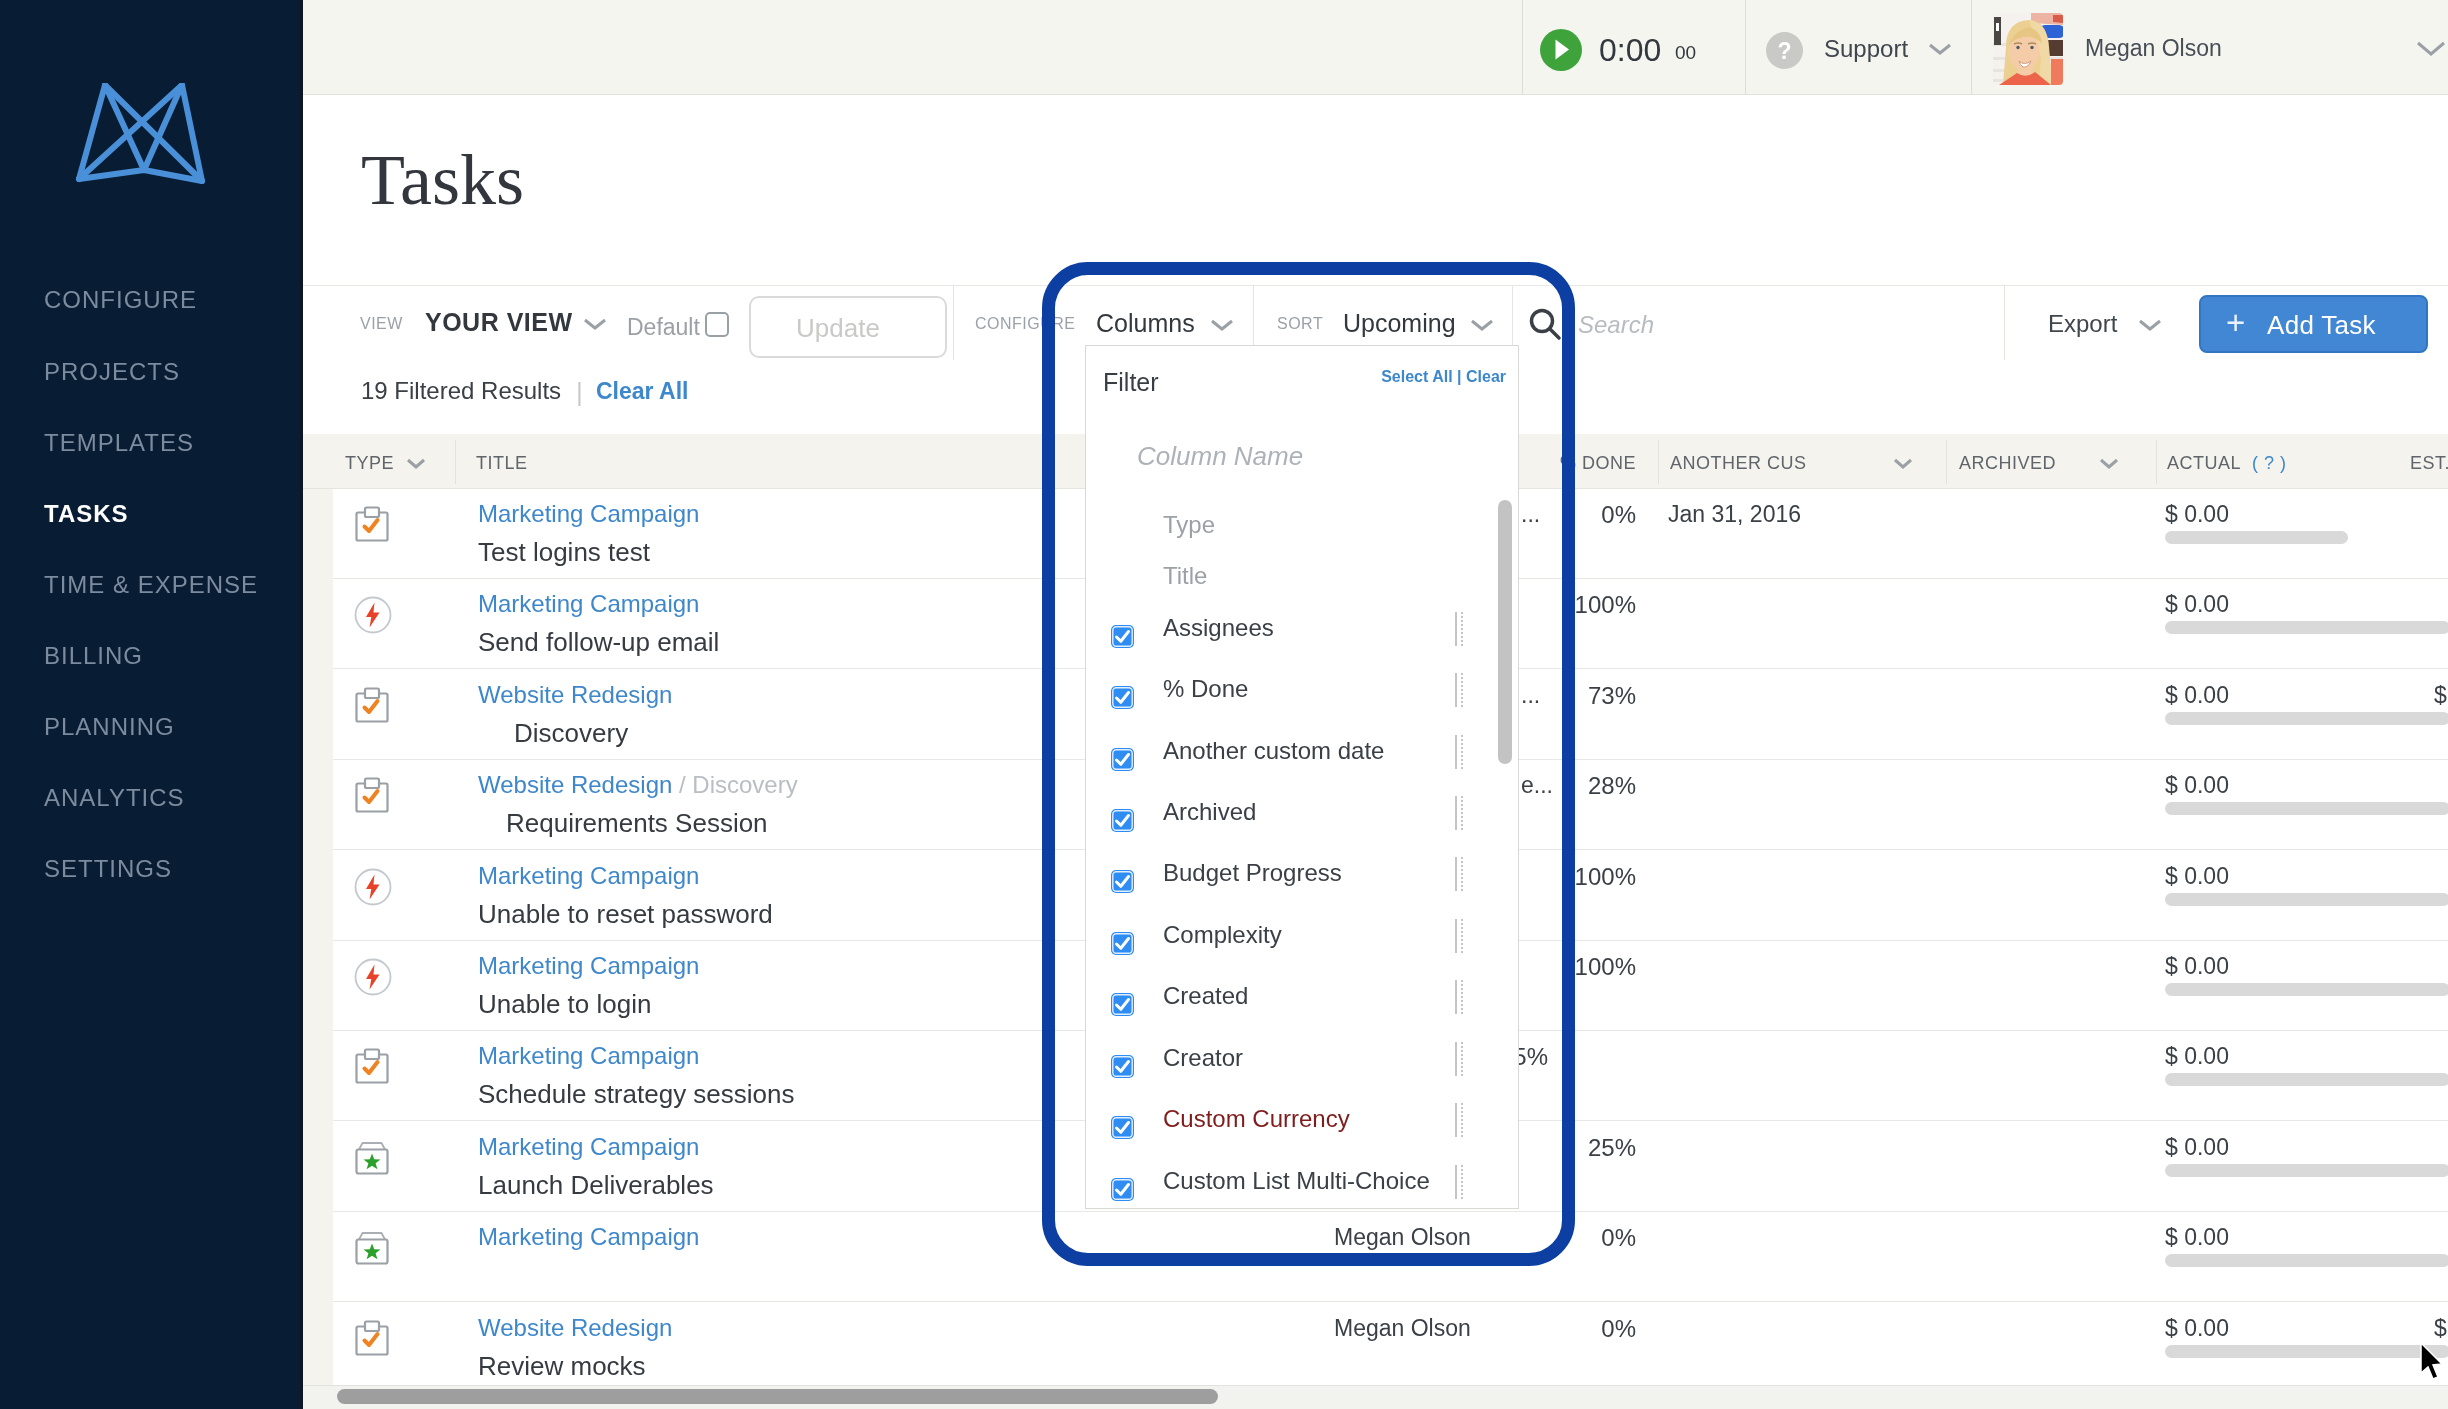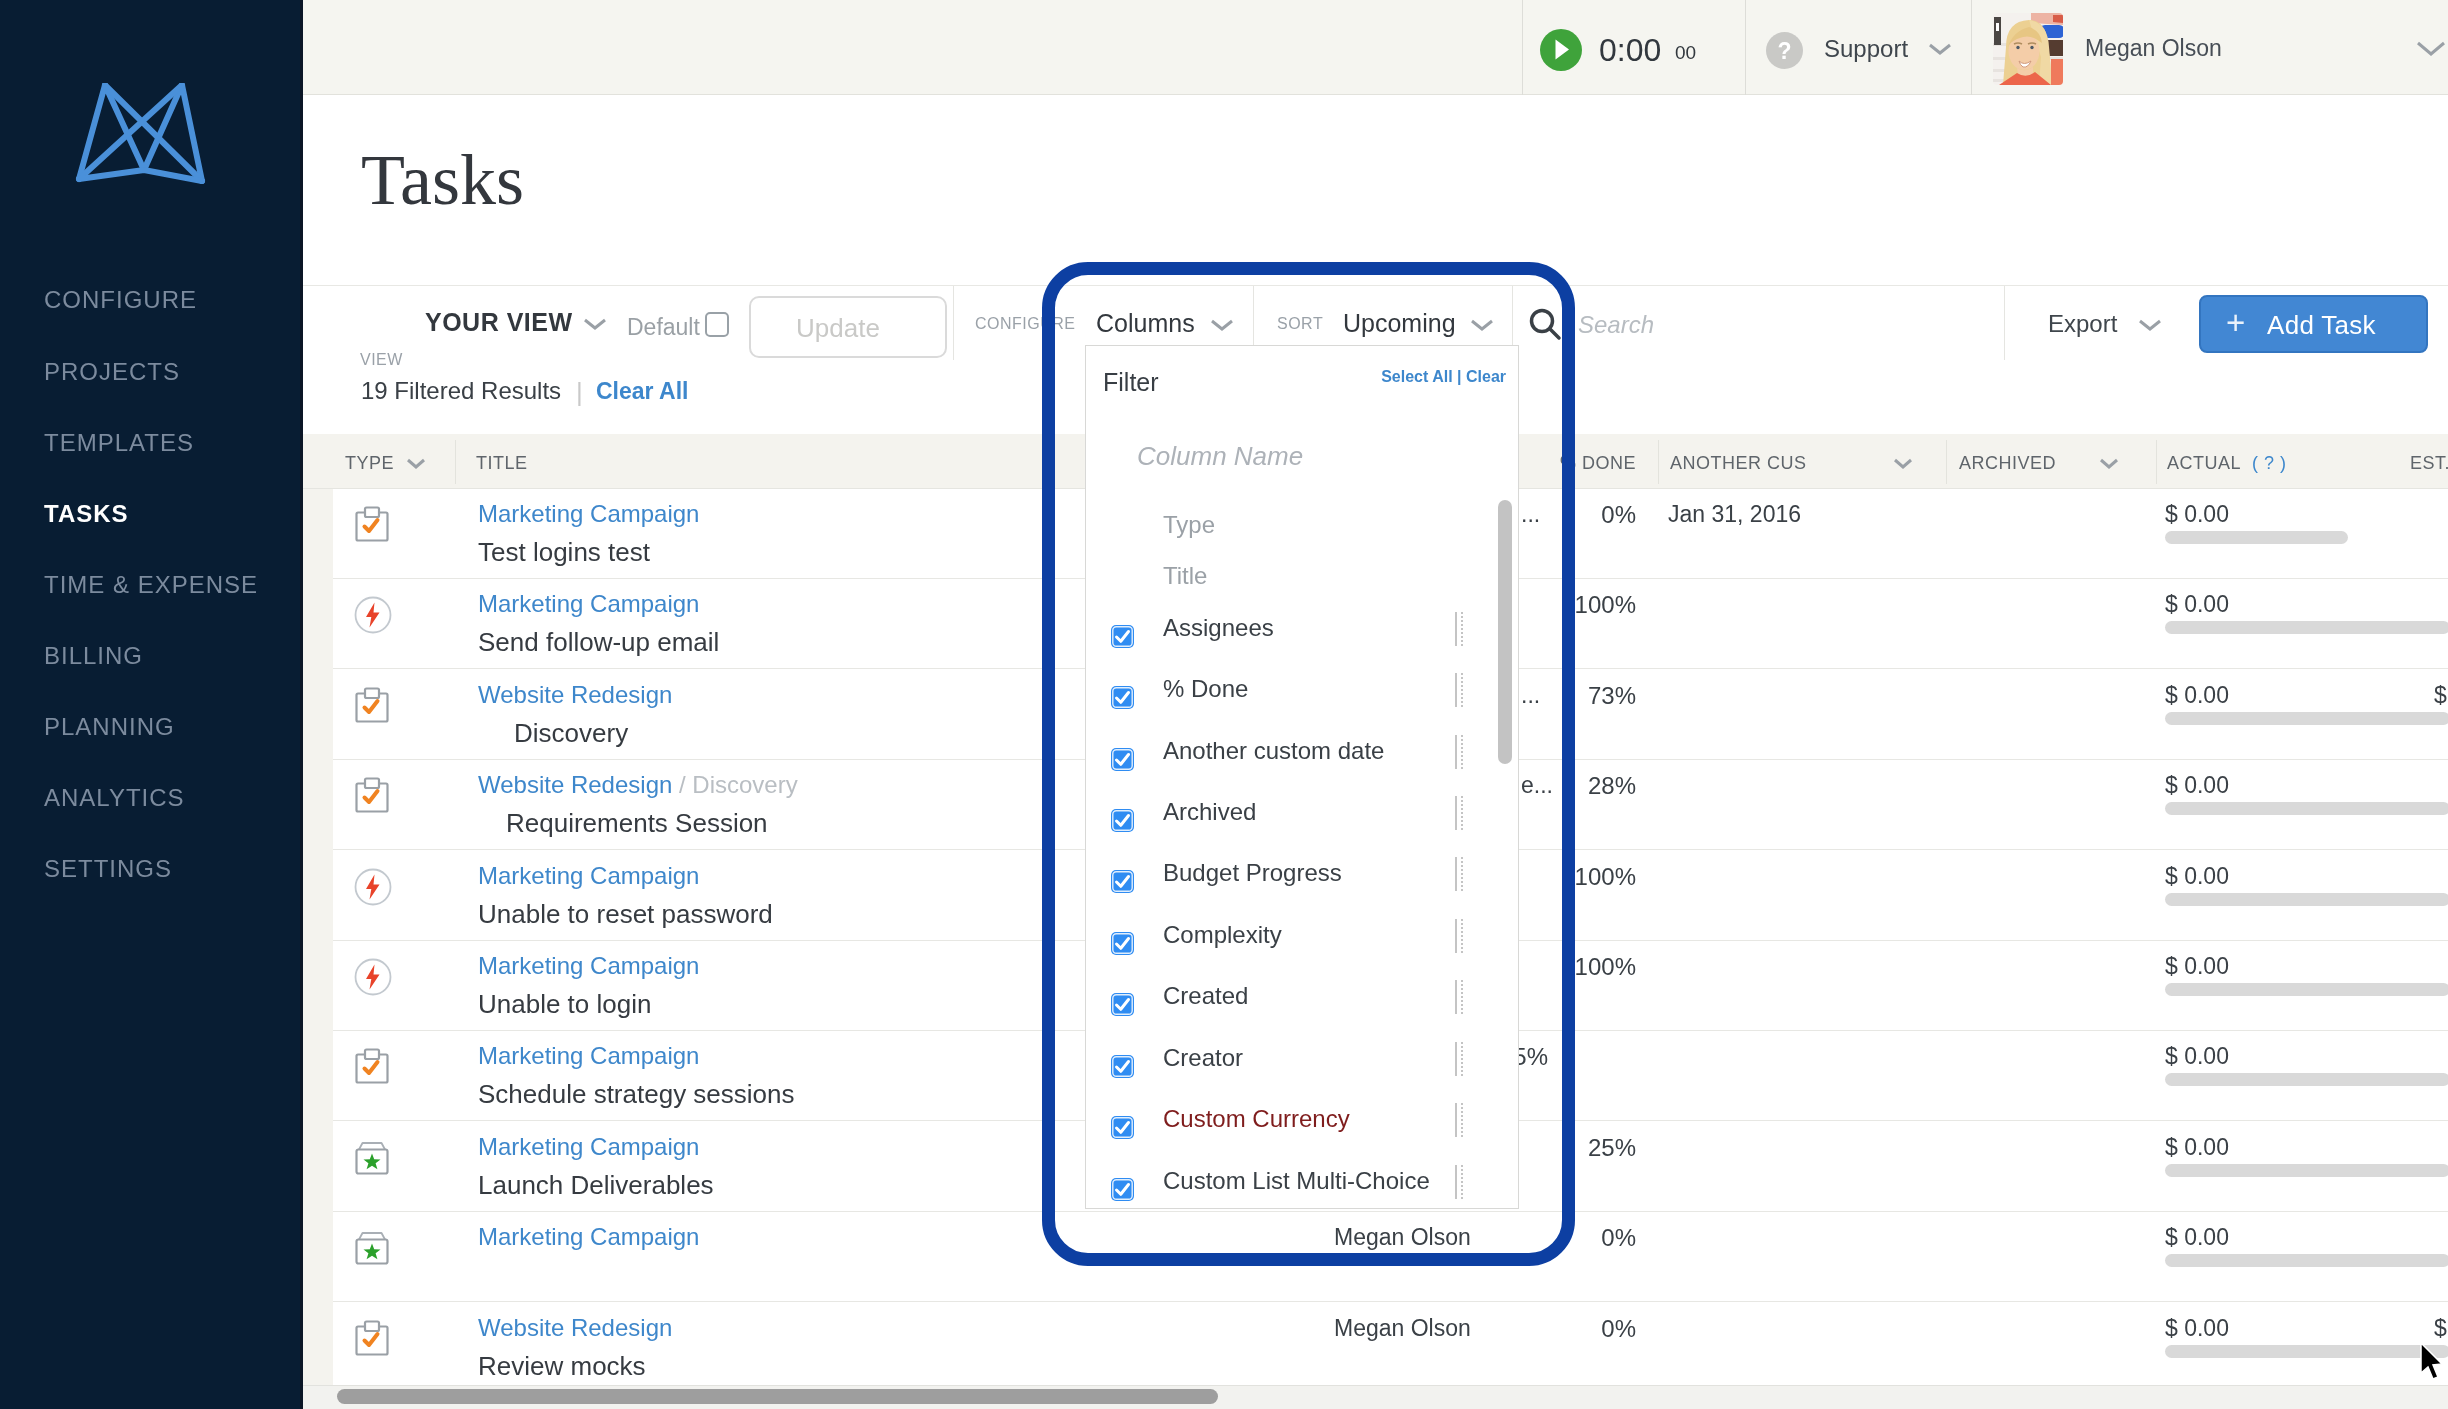--- a/index.html
+++ b/index.html
@@ -88,21 +88,21 @@
     <path class="chev" d="M2 2 L15 13 L28 2"></path>
   </svg>
 
 <div class="abs" style="left:361px;top:139px;font-family:'Liberation Serif',serif;font-size:72px;color:#33373d;">Tasks</div>
 
 <div class="abs" style="left:303px;top:285px;width:2145px;height:1px;background:#e8e8e4;"></div>
 <div class="abs" style="left:953px;top:286px;width:1px;height:74px;background:#e5e5e1;"></div>
 <div class="abs" style="left:1253px;top:286px;width:1px;height:74px;background:#e5e5e1;"></div>
 <div class="abs" style="left:1512px;top:286px;width:1px;height:74px;background:#e5e5e1;"></div>
 <div class="abs" style="left:2004px;top:286px;width:1px;height:74px;background:#e5e5e1;"></div>
-<div class="abs" style="left:360px;top:315px;font-size:16px;color:#9aa1a8;letter-spacing:0.5px;margin-top:36px;">VIEW</div>
+<div class="abs" style="left:360px;top:315px;font-size:16px;color:#9aa1a8;letter-spacing:0.5px;">VIEW</div>
 <div class="abs" style="left:425px;top:308px;font-size:25px;font-weight:bold;color:#33383e;letter-spacing:0.5px;">YOUR VIEW</div>
 <svg class="abs" style="left:583px;top:318px;" width="24" height="13">
     <path class="chev" d="M2 2 L12 10 L22 2"></path>
   </svg>
 <div class="abs" style="left:627px;top:314px;font-size:23px;color:#9aa0a5;">Default</div>
 <div class="abs" style="left:705px;top:312px;width:24px;height:25px;border:2.5px solid #99a1a7;border-radius:5px;background:#fff;"></div>
 <div class="abs" style="left:749px;top:296px;width:198px;height:62px;border:2px solid #dadada;border-radius:10px;"></div>
 <div class="abs" style="left:796px;top:313px;font-size:26px;color:#c9c9c7;">Update</div>
 <div class="abs" style="left:975px;top:315px;font-size:16px;color:#9aa1a8;letter-spacing:0.5px;">CONFIGURE</div>
 <div class="abs" style="left:1096px;top:309px;font-size:25px;color:#33383e;">Columns</div>

